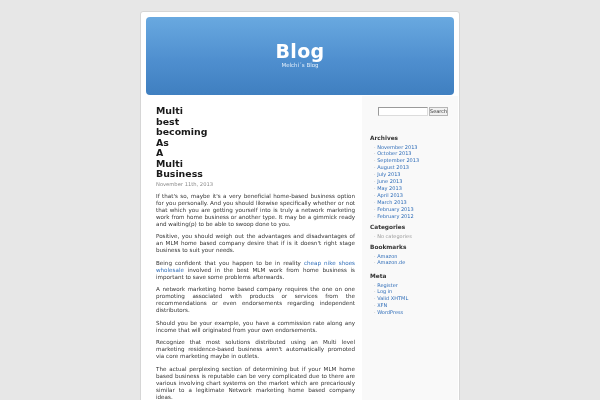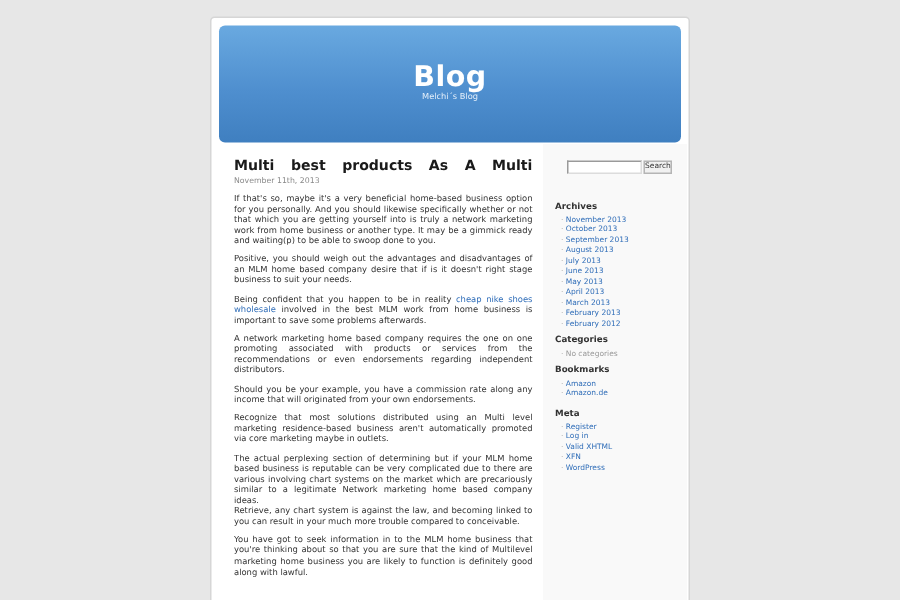--- a/index.html
+++ b/index.html
@@ -31,21 +31,21 @@
     font-size:5.5px; color:#e4effa; line-height:8px; margin-top:-1px;
   }
   .content {
     position:absolute; left:15px; top:94px; width:199px;
     font-size:5.6px; line-height:7.1px; color:#333333;
   }
   .post-title {
     font-size:9.4px; font-weight:bold; color:#1a1a1a; line-height:10.5px;
     text-align:justify; margin:0;
   }
-  .post-title .line1 { display:flex; justify-content:space-between; }
+  .post-title .line1 { display:flex; justify-content:space-between;flex-direction:column; }
   .post-date { font-size:5.2px; color:#8a8a8a; margin-top:1px; line-height:7px; }
   .content p { margin:0 0 5.2px 0; text-align:justify; }
   .entry { margin-top:5px; }
   a.inline { color:#2f6db8; text-decoration:none; }
   .sidebar {
     position:absolute; left:221px; top:84px; width:96px; height:320px;
     background:#f9f9f9;
   }
   .search { position:absolute; left:16px; top:11px; display:flex; }
   .search-input {
@@ -75,25 +75,26 @@
   <div class="header">
     <h1>Blog</h1>
     <div class="desc">Melchi´s Blog</div>
   </div>
 
   <div class="content">
     <div class="post-title">
       <div class="line1">
         <span>Multi</span>
         <span>best</span>
-        <span>products</span>
+        <span>becoming</span>
         <span>As</span>
         <span>A</span>
         <span>Multi</span>
       </div>
+      <div>Business</div>
     </div>
     <div class="post-date">November 11th, 2013</div>
 
     <div class="entry">
       <p>If that's so, maybe it's a very beneficial home-based business option for you personally. And you should likewise specifically whether or not that which you are getting yourself into is truly a network marketing work from home business or another type. It may be a gimmick ready and waiting(p) to be able to swoop done to you.</p>
       <p>Positive, you should weigh out the advantages and disadvantages of an MLM home based company desire that if is it doesn't right stage business to suit your needs.</p>
       <p><span>Being confident that you happen to be in reality </span><a class="inline" href="#">cheap nike shoes wholesale</a><span> involved in the best MLM work from home business is important to save some problems afterwards.</span></p>
       <p>A network marketing home based company requires the one on one promoting associated with products or services from the recommendations or even endorsements regarding independent distributors.</p>
       <p>Should you be your example, you have a commission rate along any income that will originated from your own endorsements.</p>
       <p>Recognize that most solutions distributed using an Multi level marketing residence-based business aren't automatically promoted via core marketing maybe in outlets.</p>

